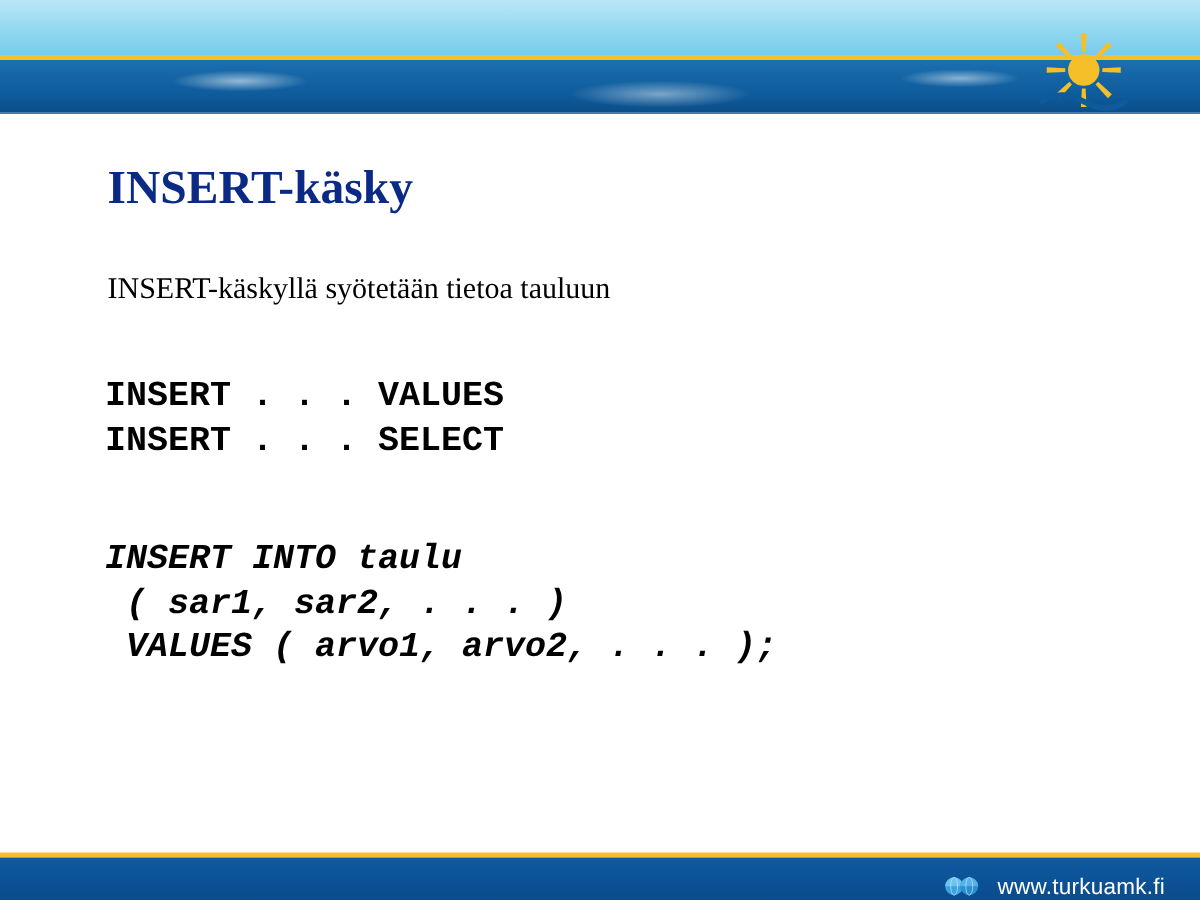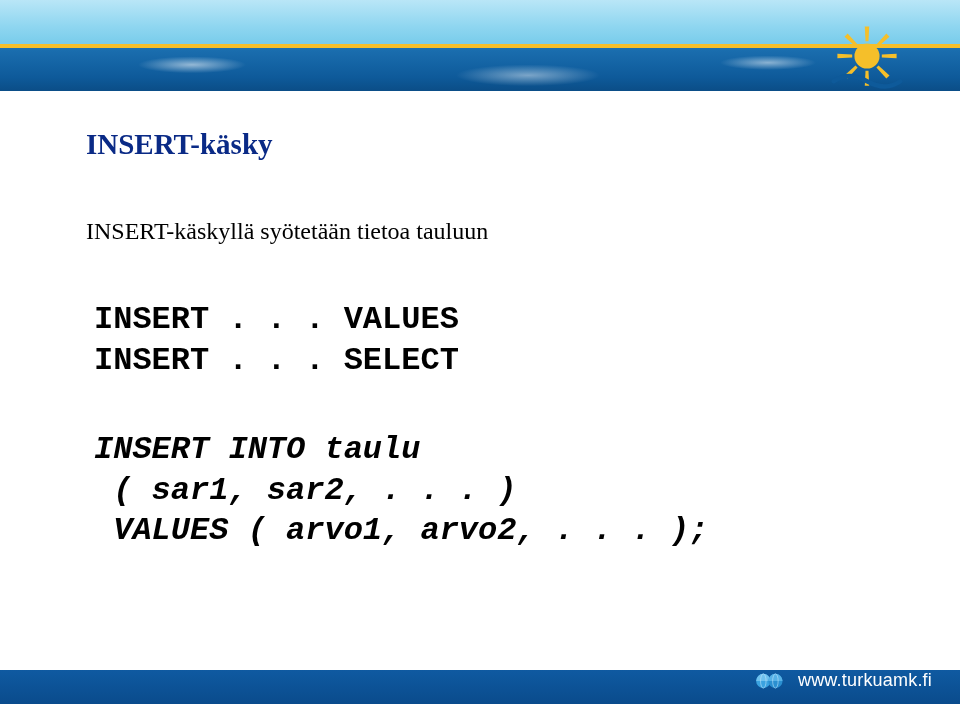--- a/index.html
+++ b/index.html
@@ -50,54 +50,54 @@
     right: 56px;
     width: 74px;
     height: 74px;
   }
 
   
   .title {
     position: absolute;
     left: 86px;
     top: 128px;
-    font-size: 29px;
+    font-size: 38px;
     color: #0a2a86;
     font-weight: bold;
   }
   .subtitle {
     position: absolute;
     left: 86px;
     top: 218px;
     font-size: 24px;
     color: #000;
   }
   .code-block {
     position: absolute;
-    left: 94px;
+    left: 84px;
     font-family: "Courier New", Courier, monospace;
-    font-size: 32px;
+    font-size: 28px;
     font-weight: bold;
     color: #000;
     white-space: pre;
     line-height: 1.27;
   }
   .code1 { top: 300px; }
   .code2 { top: 430px; font-style: italic; }
 
   
   .footer {
     position: absolute;
     left: 0;
-    bottom: 16px;
+    bottom: 0;
     width: 100%;
     height: 34px;
     background: linear-gradient(#0f5aa1, #0a4b8c);
     display: flex;
-    align-items: flex-start;
+    align-items: flex-end;
     justify-content: flex-end;
     padding-right: 28px;
     box-sizing: border-box;
     margin-top: 44px;
   }
   .footer-rule {
     position: absolute;
     bottom: 34px;
     left: 0;
     width: 100%;

